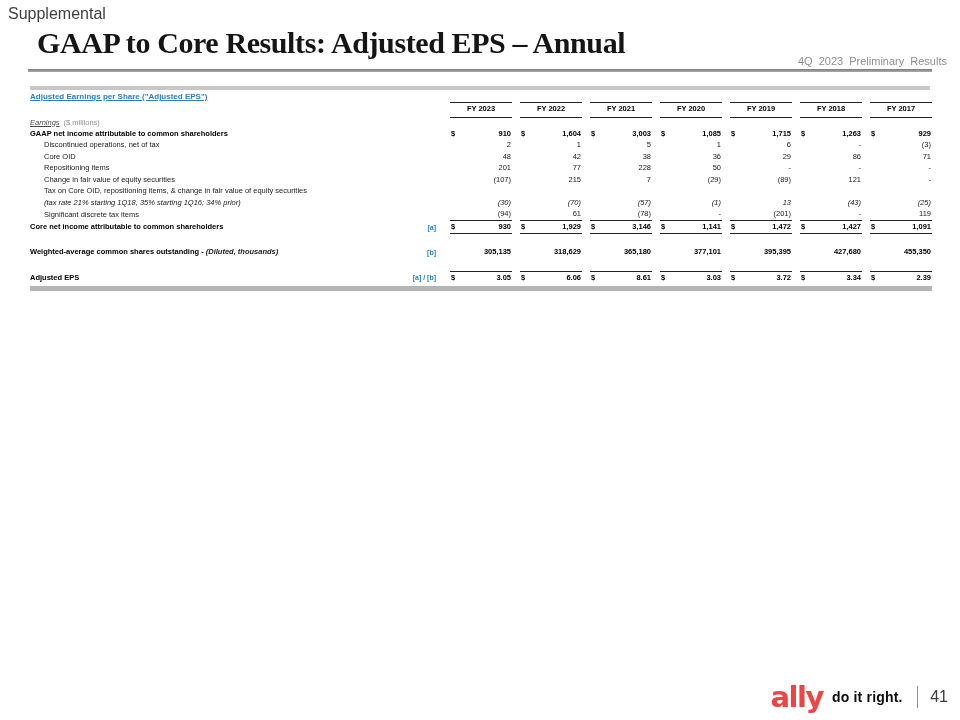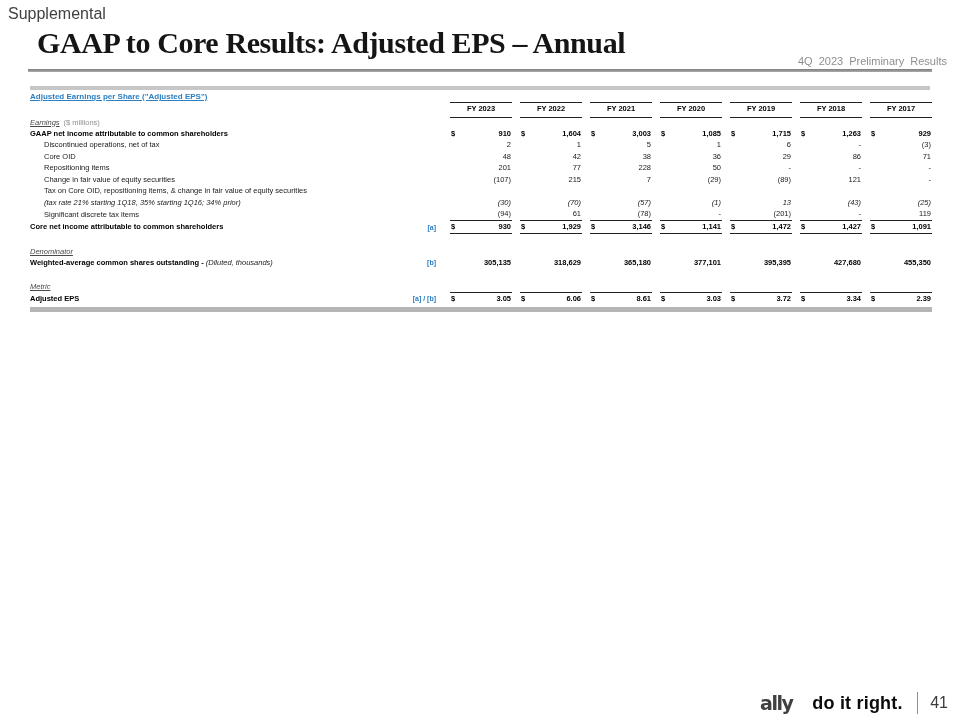--- a/index.html
+++ b/index.html
@@ -22,35 +22,35 @@
   .table-heading{font-size:8px;font-weight:bold;color:var(--blue);text-decoration:underline;margin-bottom:1px;}
 
   table{border-collapse:collapse;table-layout:fixed;width:902px;}
   th,td{font-size:7.5px;font-weight:normal;padding:0;line-height:1.4;vertical-align:bottom;color:var(--ink);white-space:nowrap;}
   .col-h{font-weight:bold;color:#000;border-top:1.2px solid #222;border-bottom:1.2px solid #222;padding:1px 0 2px 0;}
   .lbl{overflow:visible;}
   .b{font-weight:bold;color:#000;}
   .it{font-style:italic;}
   .sec-label{font-style:italic;text-decoration:underline;color:#4a4a4a;}
   .sec-note{color:#8f8f8f;margin-left:4px;font-size:7.5px;}
-  .sub-italic{font-style:italic;font-weight:normal;color:#222;}
+  .sub-italic{font-style:italic;font-weight:bold;color:#222;}
   .ref-cell{color:var(--blue);text-align:right;padding-right:6px;font-size:7px;}
   .d{text-align:left;padding-left:1px;}
   .v{text-align:right;padding-right:1px;}
   tr.topline .d, tr.topline .v{border-top:1px solid #222;}
   tr.bottomline .d, tr.bottomline .v{border-bottom:1px solid #222;}
   tr.uline .d, tr.uline .v{border-bottom:1px solid #222;}
   tr.spacer td{height:13px;}
   tr.datarow td{padding-top:0.5px;padding-bottom:0.5px;}
 
   .bottom-bar{width:902px;height:5px;background:#b5b5b5;margin-top:2px;}
 
   .footer{position:absolute;right:12px;bottom:6px;display:flex;align-items:center;}
-  .ally-logo{font-size:19px;font-weight:bold;color:#404040;letter-spacing:-1.5px;font-family:"DejaVu Sans", sans-serif;}
-  .tagline{font-size:18px;font-weight:bold;color:#0b0b0b;margin-left:20px;letter-spacing:0.2px;}
+  .ally-logo{font-size:29px;font-weight:bold;color:#ef4444;letter-spacing:-1.5px;font-family:"DejaVu Sans", sans-serif;}
+  .tagline{font-size:14px;font-weight:bold;color:#0b0b0b;margin-left:9px;letter-spacing:0.2px;}
   .footer-sep{width:1.5px;height:22px;background:#8f8f8f;margin:0 12px 0 14px;}
   .page-num{font-size:16px;color:#3c3c3c;}
 </style>
 </head>
 <body>
 
 <div class="eyebrow">Supplemental</div>
 <div class="top-right">4Q 2023 Preliminary Results</div>
 <div class="slide-title">GAAP to Core Results: Adjusted EPS – Annual</div>
 <div class="rule-dark"></div>
@@ -328,23 +328,20 @@
           <td class="gap"></td>
           <td class="d b">$</td>
           <td class="v b">1,427</td>
           <td class="gap"></td>
           <td class="d b">$</td>
           <td class="v b">1,091</td>
         </tr>
         <tr class="spacer">
           <td colspan="23"></td>
         </tr>
-        <tr>
-          <td class="lbl" colspan="23"><span class="sec-label">Denominator</span></td>
-        </tr>
         <tr class="datarow">
           <td class="lbl b">Weighted-average common shares outstanding -<span class="sub-italic"> (Diluted, thousands)</span></td>
           <td class="ref-cell b">[b]</td>
           <td class="gap"></td>
           <td class="d b"></td>
           <td class="v b">305,135</td>
           <td class="gap"></td>
           <td class="d b"></td>
           <td class="v b">318,629</td>
           <td class="gap"></td>
@@ -358,23 +355,20 @@
           <td class="v b">395,395</td>
           <td class="gap"></td>
           <td class="d b"></td>
           <td class="v b">427,680</td>
           <td class="gap"></td>
           <td class="d b"></td>
           <td class="v b">455,350</td>
         </tr>
         <tr class="spacer">
           <td colspan="23"></td>
-        </tr>
-        <tr>
-          <td class="lbl" colspan="23"><span class="sec-label">Metric</span></td>
         </tr>
         <tr class="datarow topline">
           <td class="lbl b">Adjusted EPS</td>
           <td class="ref-cell b">[a] / [b]</td>
           <td class="gap"></td>
           <td class="d b">$</td>
           <td class="v b">3.05</td>
           <td class="gap"></td>
           <td class="d b">$</td>
           <td class="v b">6.06</td>

